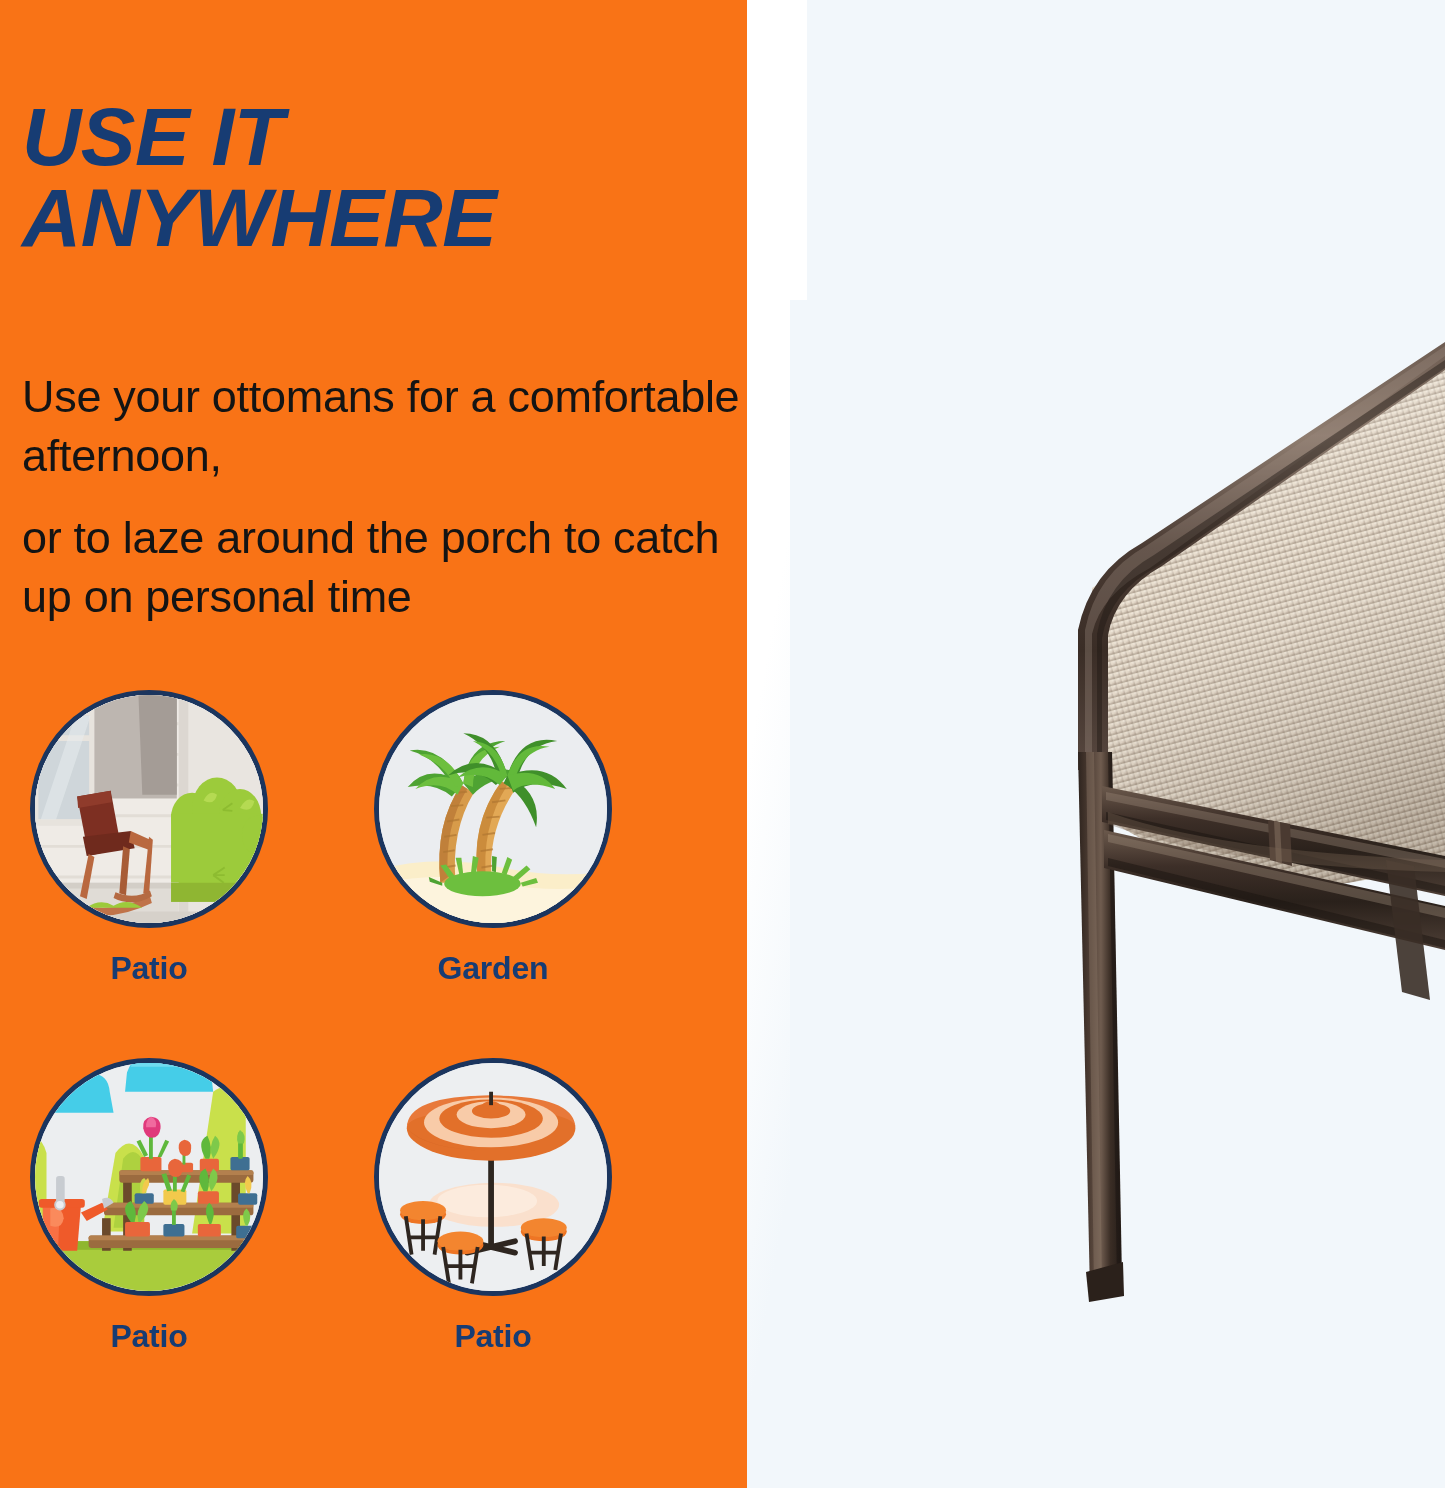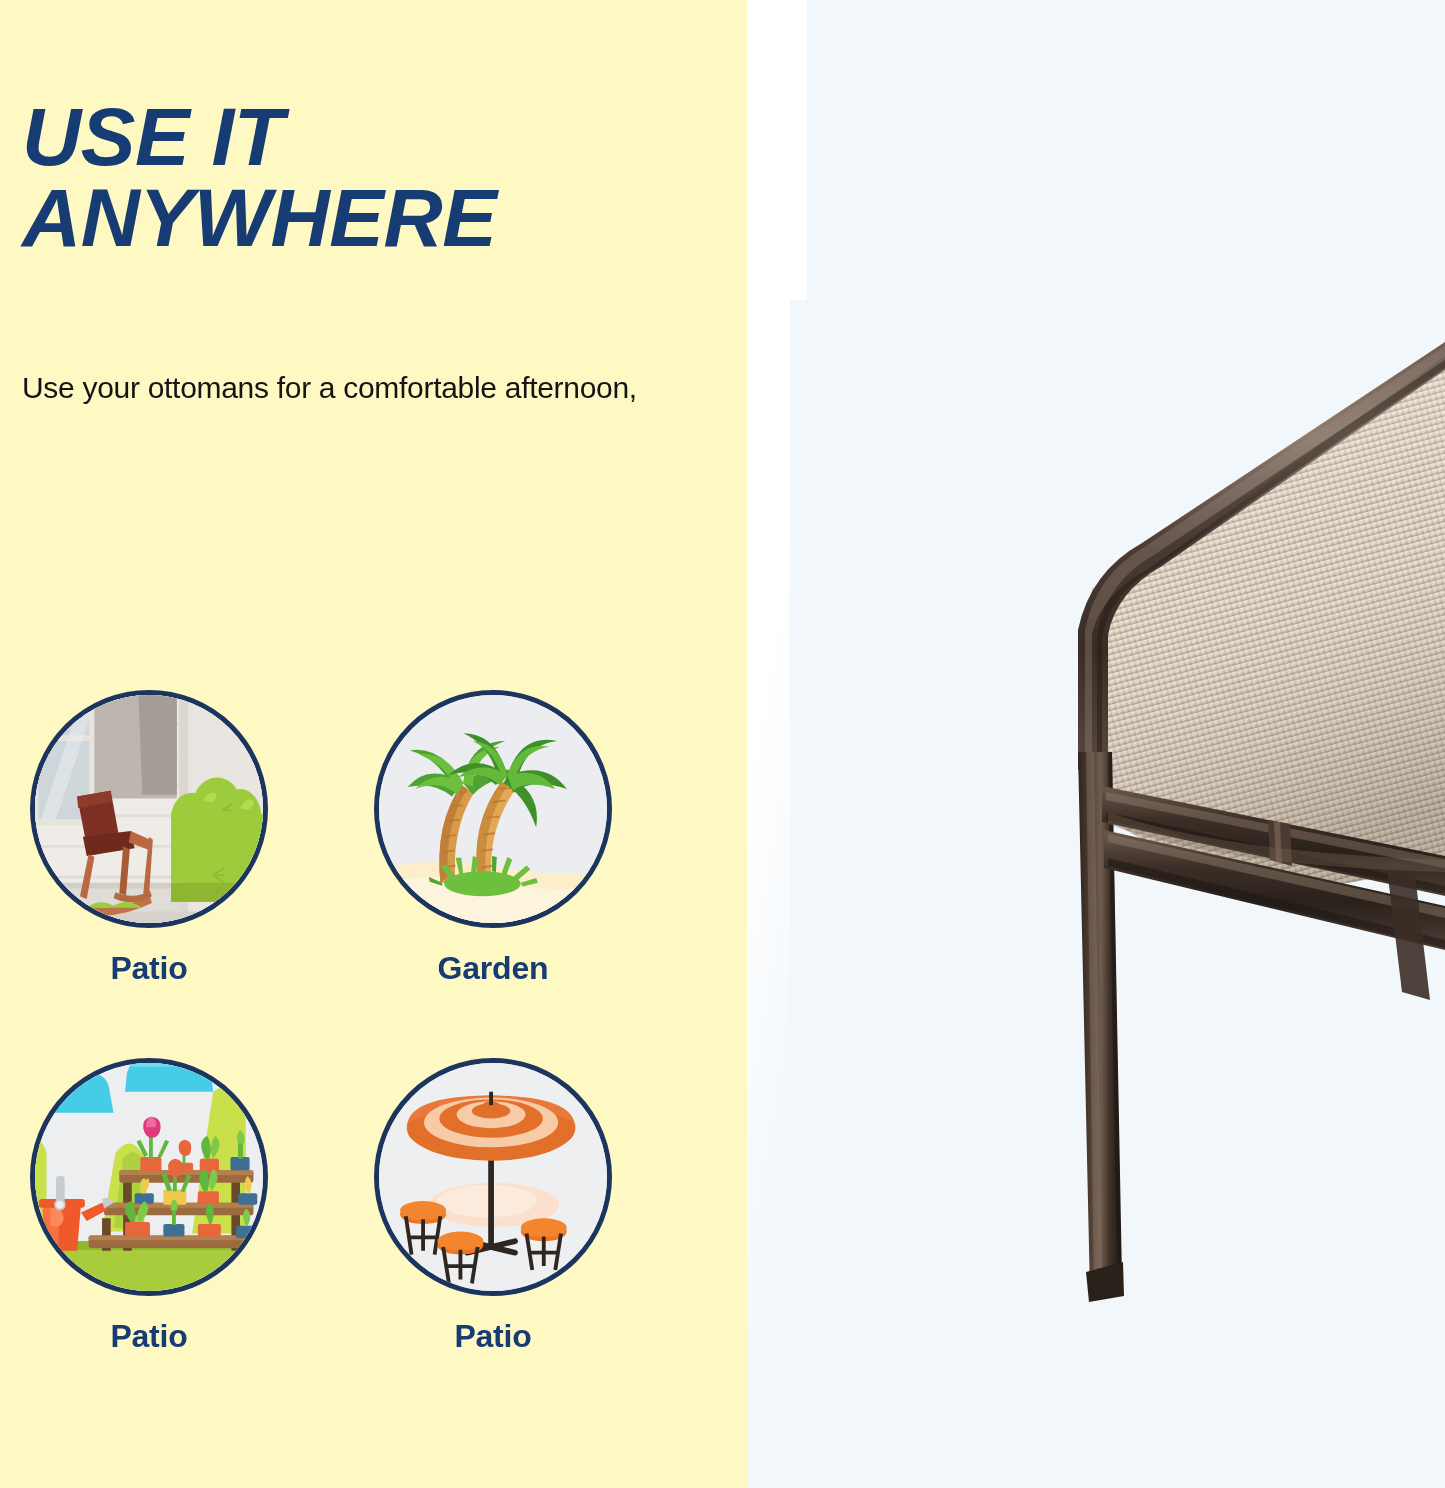--- a/index.html
+++ b/index.html
@@ -2,21 +2,21 @@
 <html><head>
 <meta charset="utf-8">
 <style>
   html,body{margin:0;padding:0;background:#fff;}
   body{
     width:1445px;height:1488px;position:relative;overflow:hidden;
     font-family:"Liberation Sans", sans-serif;
   }
 
   
-  #root{position:absolute;inset:0;background:#fef9c3;}
+  #root{position:absolute;inset:0;background:#f97316;}
 
   .right-panel{
     position:absolute;top:0;right:0;width:660px;height:1488px;
     background:#f2f7fb;
   }
   .right-panel:before{
     content:"";position:absolute;left:-38px;top:0;width:60px;height:100%;
     background:linear-gradient(100deg,#ffffff 0%,#ffffff 42%,#f2f7fb 78%);
   }
 
@@ -25,21 +25,21 @@
     position:absolute;left:22px;top:96px;width:720px;
     font-weight:bold;font-style:italic;
     font-size:82px;line-height:0.99;letter-spacing:-0.5px;
     color:#173c73;text-transform:uppercase;
   }
   .headline .l2{display:block;}
 
   
   .body-copy{
     position:absolute;left:22px;top:368px;width:740px;
-    color:#141414;font-size:30px;line-height:1.30;
+    color:#141414;font-size:45px;line-height:1.30;
     font-stretch:condensed;letter-spacing:-0.3px;
   }
   .body-copy p{margin:0;}
   .body-copy p.para2{margin-top:24px;}
 
   
   .icon-grid{
     position:absolute;left:30px;top:690px;width:640px;
   }
   .icon-row{display:flex;gap:106px;}
@@ -71,20 +71,21 @@
 
   <div class="right-panel"></div>
 
   <div class="headline">
     <span class="l1">USE IT</span>
     <span class="l2">ANYWHERE</span>
   </div>
 
   <div class="body-copy">
     <p class="para1">Use your ottomans for a comfortable afternoon,</p>
+    <p class="para2">or to laze around the porch to catch up on personal time</p>
   </div>
 
   <div class="icon-grid">
 
     <div class="icon-row">
 
       <div class="icon-cell">
         <div class="icon-circle">
           <svg viewBox="0 0 238 238" preserveAspectRatio="xMidYMid slice">
             <rect x="0" y="0" width="238" height="238" fill="#f3f1ee"></rect>

